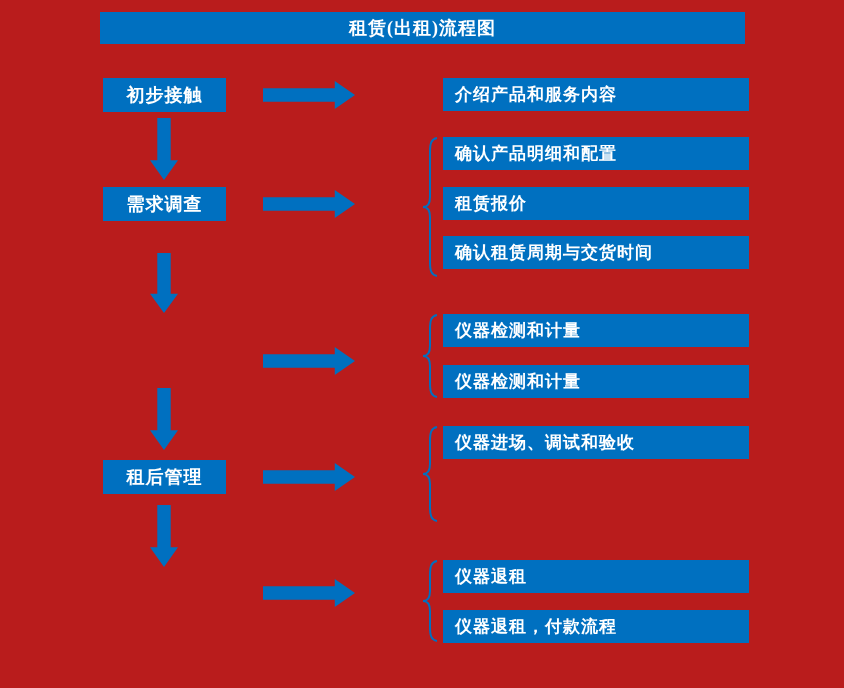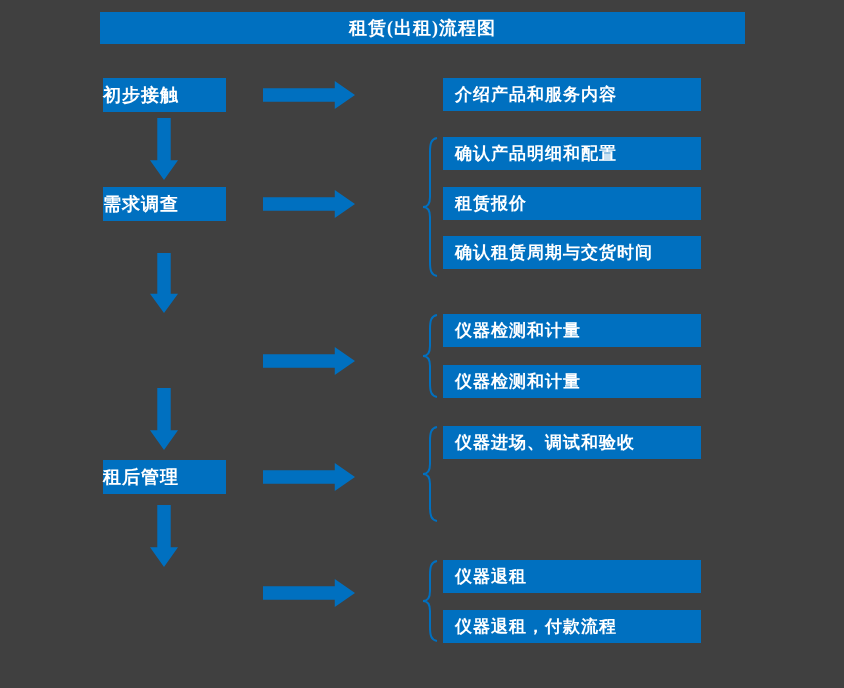--- a/index.html
+++ b/index.html
@@ -5,21 +5,21 @@
   :root { --primary: #0070C0; }
   * { margin: 0; padding: 0; box-sizing: border-box; }
   body {
     background: #ffffff;
     font-family: "Liberation Serif", serif;
   }
   .canvas {
     position: relative;
     width: 844px;
     height: 688px;
-    background: #404040;
+    background: #b91c1c;
     overflow: hidden;
   }
   .title-bar {
     position: absolute;
     left: 100px; top: 12px;
     width: 645px; height: 32px;
     background: var(--primary);
     color: #ffffff;
     font-size: 18px;
     font-weight: bold;
@@ -28,27 +28,28 @@
     letter-spacing: 1px;
   }
   .step-box {
     position: absolute;
     left: 103px;
     width: 123px; height: 34px;
     background: var(--primary);
     color: #ffffff;
     font-size: 18px;
     font-weight: bold;
+    text-align: center;
     line-height: 34px;
     letter-spacing: 1px;
   }
   .output-box {
     position: absolute;
     left: 443px;
-    width: 258px; height: 33px;
+    width: 306px; height: 33px;
     background: var(--primary);
     color: #ffffff;
     font-size: 17px;
     font-weight: bold;
     line-height: 33px;
     padding-left: 12px;
     letter-spacing: 1px;
     white-space: nowrap;
   }
   .arrow-right {

